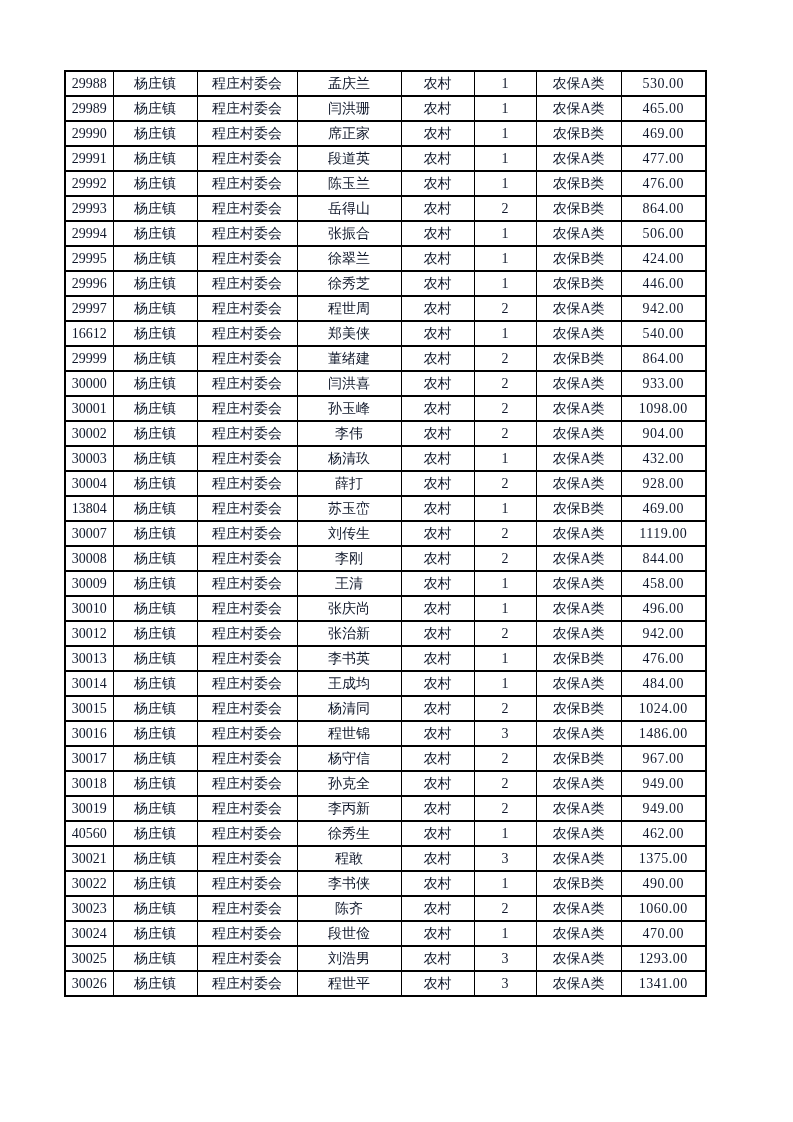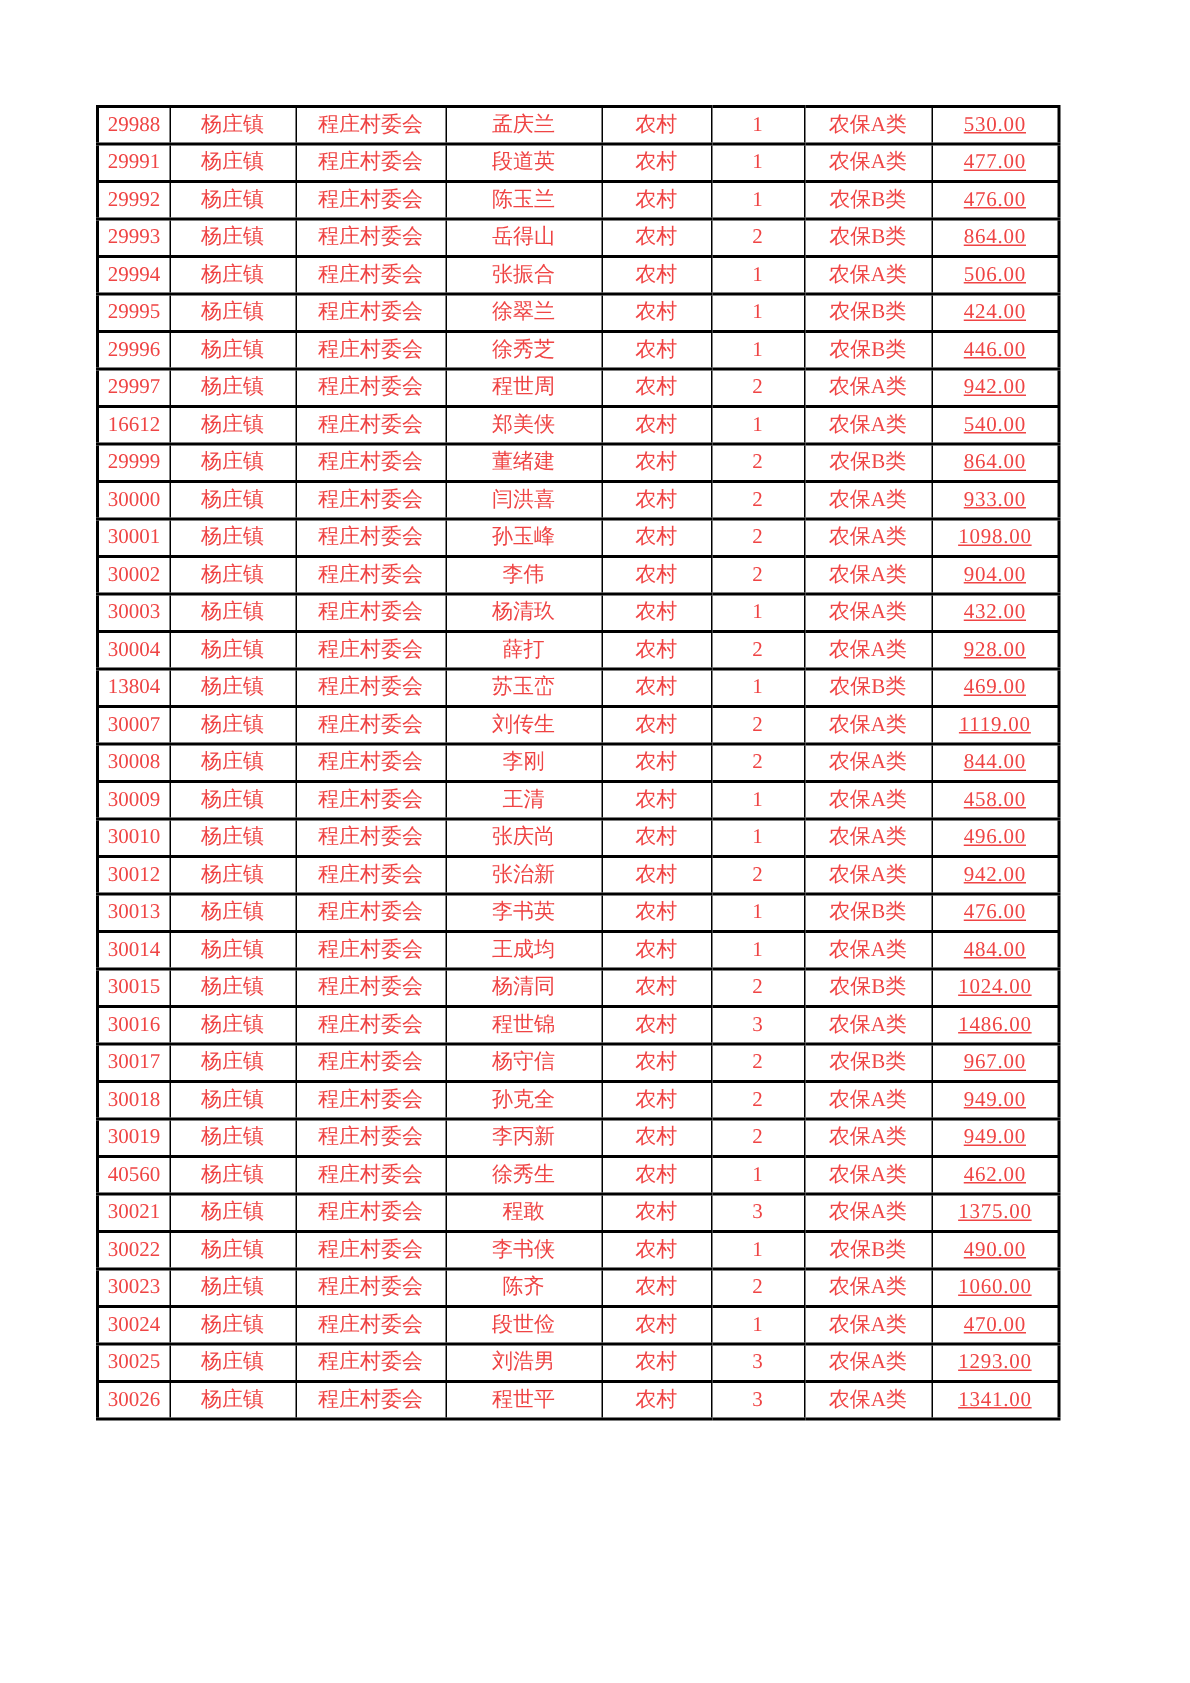--- a/index.html
+++ b/index.html
@@ -18,21 +18,21 @@
   }
   table.data-table {
     position: absolute;
     left: 64px;
     top: 70px;
     width: 641px;
     border-collapse: collapse;
     table-layout: fixed;
     border: 2px solid #000000;
     font-size: 14px;
-    color: #ef4444;
+    color: #0f172a;
   }
   table.data-table td {
     border-left: 1px solid #000000;
     border-right: 1px solid #000000;
     border-top: 2px solid #000000;
     border-bottom: 2px solid #000000;
     height: 23px;
     padding: 0 2px;
     text-align: center;
     vertical-align: middle;
@@ -42,21 +42,21 @@
   }
   
   col.c-seq      { width: 48px;  }
   col.c-town     { width: 84px;  }
   col.c-village  { width: 100px; }
   col.c-name     { width: 104px; }
   col.c-restype  { width: 73px;  }
   col.c-count    { width: 62px;  }
   col.c-class    { width: 85px;  }
   col.c-amount   { width: 85px;  }
-  td.cell-amount { letter-spacing: 0.5px; text-decoration: underline; }
+  td.cell-amount { letter-spacing: 0.5px; }
 </style>
 </head>
 <body>
 
 <div class="page">
   <table class="data-table">
     <colgroup>
       <col class="c-seq">
       <col class="c-town">
       <col class="c-village">
@@ -71,20 +71,40 @@
           <td class="cell-seq-no">29988</td>
           <td class="cell-town">杨庄镇</td>
           <td class="cell-village-committee">程庄村委会</td>
           <td class="cell-person-name">孟庆兰</td>
           <td class="cell-residence-type">农村</td>
           <td class="cell-person-count">1</td>
           <td class="cell-insurance-class">农保A类</td>
           <td class="cell-amount">530.00</td>
         </tr>
         <tr>
+          <td class="cell-seq-no">29989</td>
+          <td class="cell-town">杨庄镇</td>
+          <td class="cell-village-committee">程庄村委会</td>
+          <td class="cell-person-name">闫洪珊</td>
+          <td class="cell-residence-type">农村</td>
+          <td class="cell-person-count">1</td>
+          <td class="cell-insurance-class">农保A类</td>
+          <td class="cell-amount">465.00</td>
+        </tr>
+        <tr>
+          <td class="cell-seq-no">29990</td>
+          <td class="cell-town">杨庄镇</td>
+          <td class="cell-village-committee">程庄村委会</td>
+          <td class="cell-person-name">席正家</td>
+          <td class="cell-residence-type">农村</td>
+          <td class="cell-person-count">1</td>
+          <td class="cell-insurance-class">农保B类</td>
+          <td class="cell-amount">469.00</td>
+        </tr>
+        <tr>
           <td class="cell-seq-no">29991</td>
           <td class="cell-town">杨庄镇</td>
           <td class="cell-village-committee">程庄村委会</td>
           <td class="cell-person-name">段道英</td>
           <td class="cell-residence-type">农村</td>
           <td class="cell-person-count">1</td>
           <td class="cell-insurance-class">农保A类</td>
           <td class="cell-amount">477.00</td>
         </tr>
         <tr>

